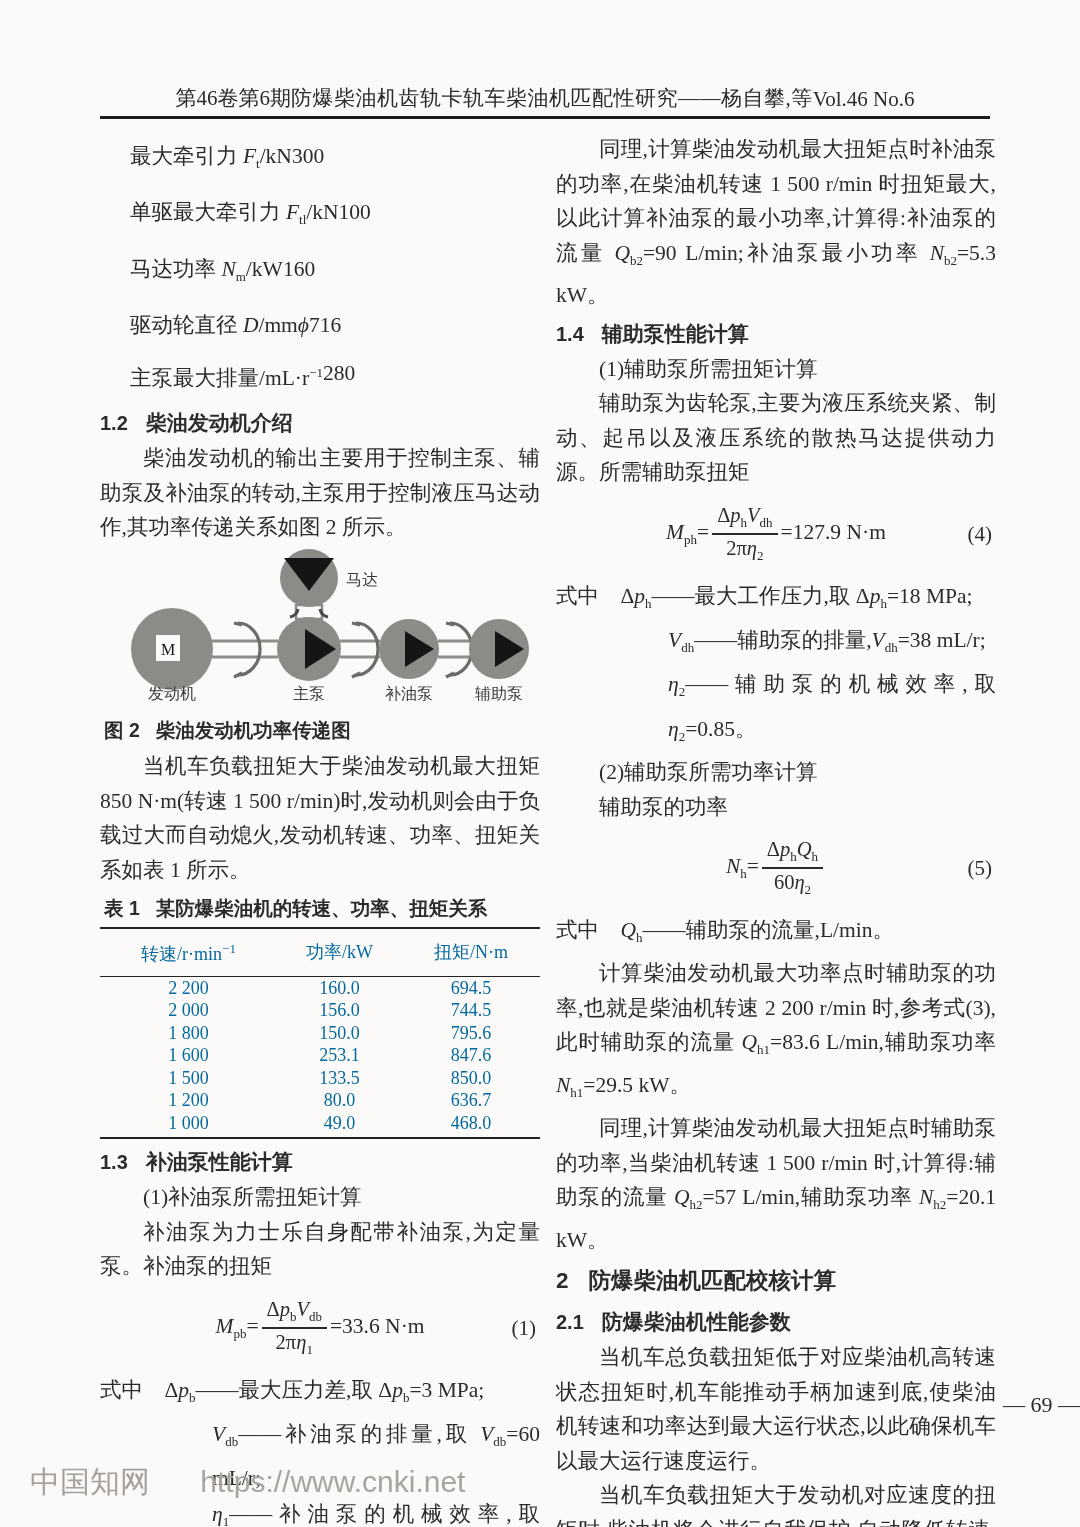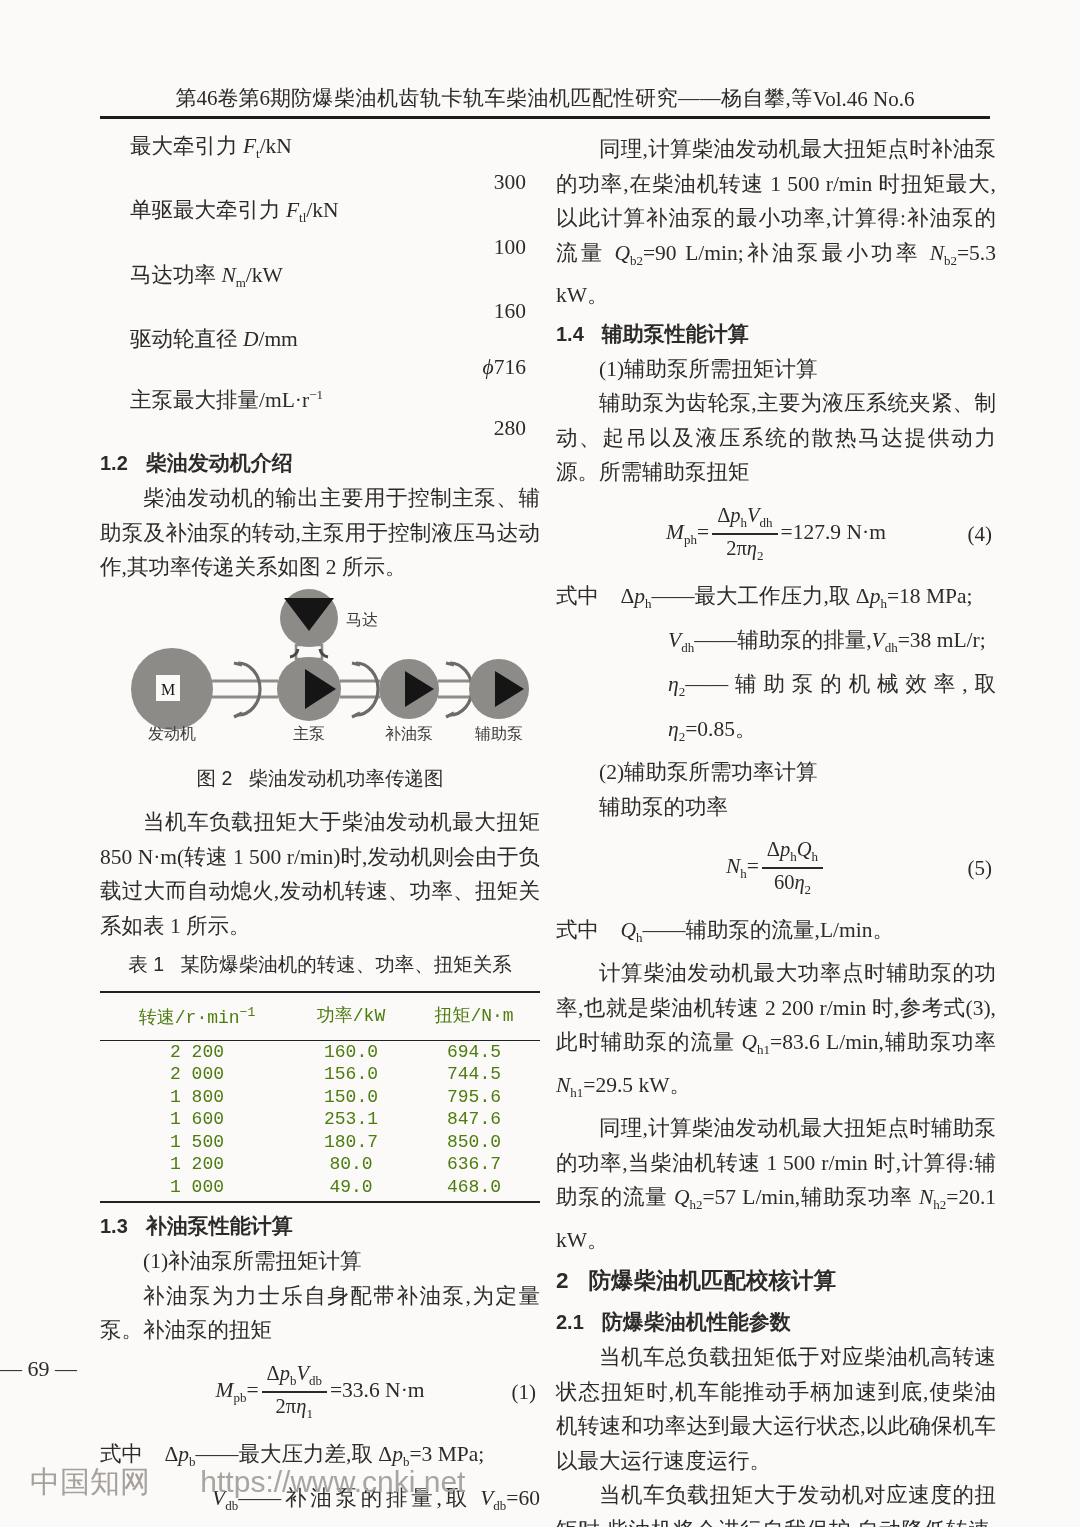--- a/index.html
+++ b/index.html
@@ -20,21 +20,21 @@
   .hdr .mid{font-size:21px;letter-spacing:.5px;}
   .hdr-rule{
     position:absolute;left:100px;top:116px;width:890px;height:3px;
     background:#1e1c1a;
   }
   
   .col{position:absolute;top:132px;width:440px;font-size:21.5px;line-height:34.5px;text-align:justify;}
   .col-l{left:100px;}
   .col-r{left:556px;width:440px;}
   
-  .spec-row{display:flex;justify-content:flex-start;line-height:28px;padding-left:30px;padding-right:14px;flex-direction:column;}
+  .spec-row{display:flex;justify-content:flex-start;line-height:48px;padding-left:30px;padding-right:14px;}
   .spec-row .v{text-align:right;}
   
   .h-sec{margin:2px 0 0 0;line-height:36px;font-weight:bold;}
   .h-sec .no{font-family:"Liberation Sans","DejaVu Sans",sans-serif;font-size:20px;margin-right:18px;}
   .h-sec .tt{font-size:21px;}
   .h-main{margin:4px 0 0 0;line-height:40px;font-weight:bold;font-family:"Liberation Sans","DejaVu Sans",sans-serif;font-size:22.5px;}
   .h-main .no{margin-right:20px;}
   
   .p{margin:0;text-indent:2em;}
   .where{margin:0;line-height:36px;}
@@ -45,34 +45,34 @@
   .eq i, .where i, .p i, .spec-row i{font-family:"Liberation Serif",serif;}
   .frac{display:inline-block;vertical-align:middle;text-align:center;margin:0 3px;}
   .frac .num{display:block;border-bottom:2px solid #2a2a2a;padding:0 5px 2px;font-size:20.5px;line-height:1.15;}
   .frac .den{display:block;padding-top:2px;font-size:20.5px;line-height:1.15;}
   .eqno{position:absolute;right:4px;top:50%;transform:translateY(-50%);font-size:21px;}
   sub{font-size:13px;}
   sup{font-size:13px;}
   
   .fig{margin:4px 0 2px;text-align:center;}
   .fig-cap,.tbl-cap{
-    text-align:center;font-family:"Liberation Sans","DejaVu Sans",sans-serif;
-    font-weight:normal;font-size:19.5px;line-height:30px;margin:12px;
+    text-align:left;font-family:"Liberation Sans","DejaVu Sans",sans-serif;
+    font-weight:bold;font-size:19.5px;line-height:30px;margin:4px;
   }
   .fig-cap .tag,.tbl-cap .tag{margin-right:16px;}
   
   .tbl-cap{margin-top:6px;}
   table.t1{width:100%;border-collapse:collapse;margin-top:2px;
-    font-size:18px;color:#4d7c0f;font-family:Liberation Mono, monospace;}
+    font-size:18px;color:#0369a1;}
   table.t1 th{font-weight:normal;border-top:2.5px solid #222;border-bottom:1.5px solid #222;
     padding:3px 0 4px;text-align:center;font-size:18px;}
   table.t1 td{text-align:center;padding:0;line-height:22.5px;}
   table.t1 tr.last td{border-bottom:2.5px solid #222;padding-bottom:3px;}
   
-  .pageno{position:absolute;left:0;top:1356px;width:1080px;text-align:left;font-size:22px;}
+  .pageno{position:absolute;left:0;top:1392px;width:1080px;text-align:right;font-size:22px;}
   .cnki{position:absolute;left:30px;top:1462px;font-size:30px;color:#a6a19d;
     font-family:"Liberation Sans","DejaVu Sans",sans-serif;}
   .cnki .url{margin-left:42px;color:#a8a4a0;} .mt4{margin-top:4px;}
 </style>
 </head>
 <body>
 
 <div class="page">
 
   <div class="hdr">
@@ -204,21 +204,21 @@
             <td>150.0</td>
             <td>795.6</td>
           </tr>
         <tr>
             <td>1 600</td>
             <td>253.1</td>
             <td>847.6</td>
           </tr>
         <tr>
             <td>1 500</td>
-            <td>180.7</td>
+            <td>133.5</td>
             <td>850.0</td>
           </tr>
         <tr>
             <td>1 200</td>
             <td>80.0</td>
             <td>636.7</td>
           </tr>
         <tr class="last">
             <td>1 000</td>
             <td>49.0</td>

